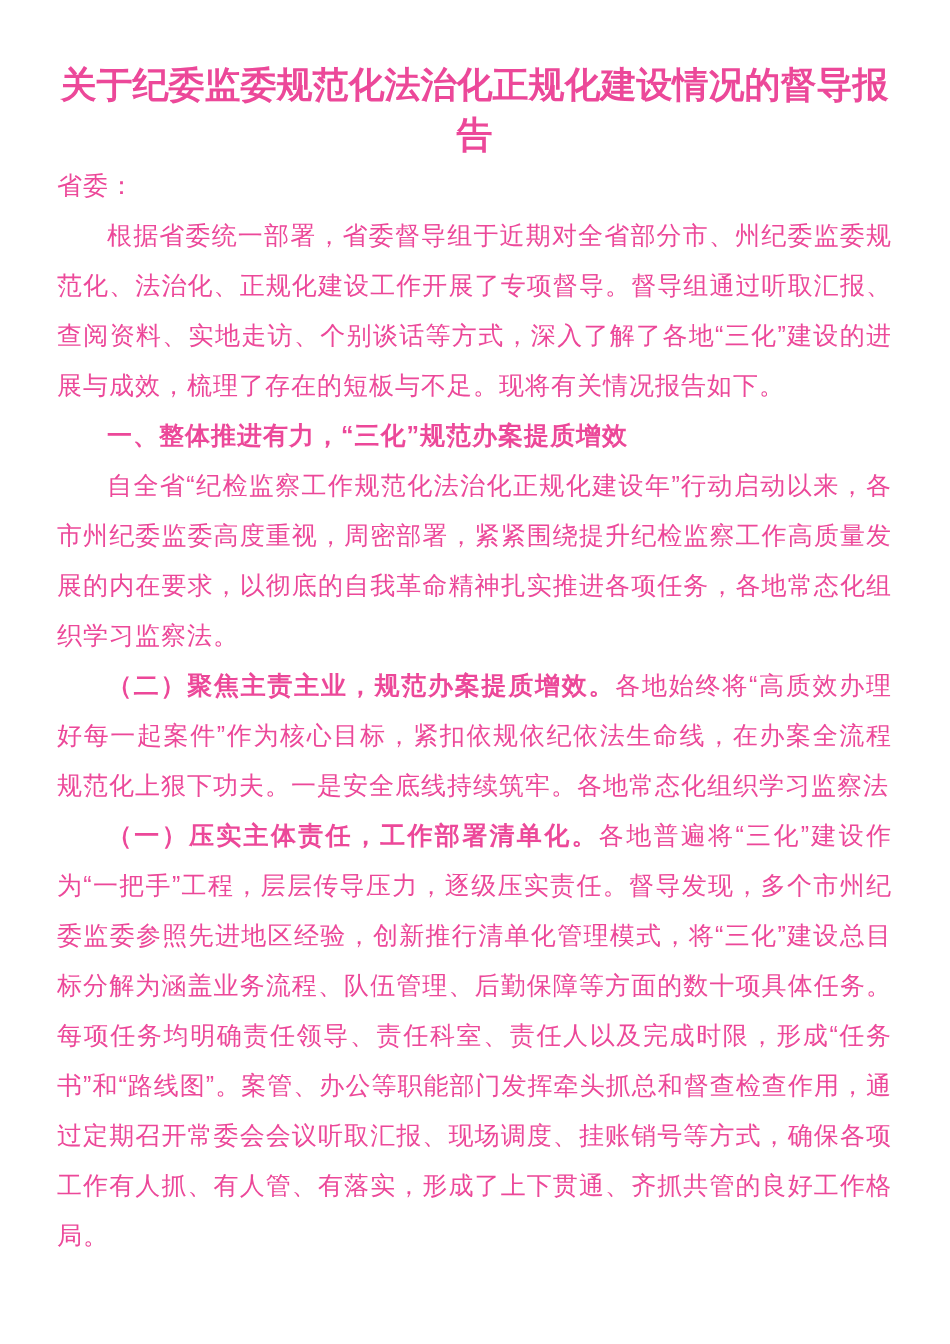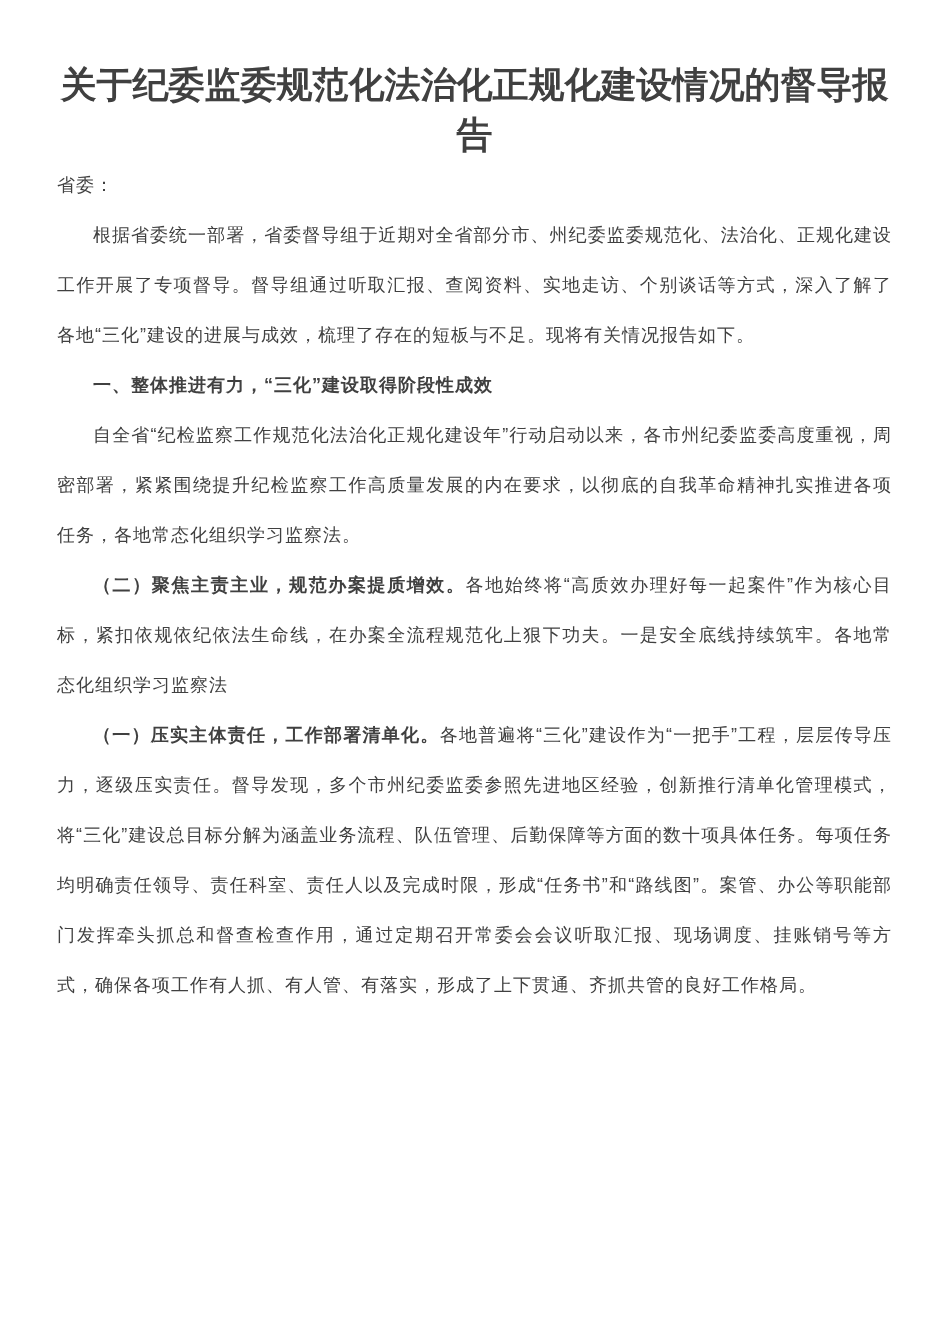--- a/index.html
+++ b/index.html
@@ -8,55 +8,55 @@
     height: 1344px;
     background: #ffffff;
     overflow: hidden;
     font-family: "Liberation Sans", sans-serif;
   }
   .doc {
     box-sizing: border-box;
     width: 950px;
     height: 1344px;
     padding: 60px 58px 0 57px;
-    color: #404040;
+    color: #ec4899;
     background: #ffffff;
   }
   .title {
     margin: 0;
     font-size: 36px;
     font-weight: 700;
     line-height: 50px;
     text-align: center;
     letter-spacing: 0;
   }
   .para {
     margin: 0;
-    font-size: 18px;
+    font-size: 25px;
     line-height: 50px;
     letter-spacing: 1px;
     text-align: justify;
     text-align-last: left;
     word-break: break-all;
   }
   .indent { text-indent: 2em; }
   .bold, .para strong { font-weight: 700; }
 </style>
 </head>
 <body>
 
 <div class="doc">
 
   <h1 class="title">关于纪委监委规范化法治化正规化建设情况的督导报告</h1>
 
   <p class="para">省委：</p>
 
   <p class="para indent">根据省委统一部署，省委督导组于近期对全省部分市、州纪委监委规范化、法治化、正规化建设工作开展了专项督导。督导组通过听取汇报、查阅资料、实地走访、个别谈话等方式，深入了解了各地“三化”建设的进展与成效，梳理了存在的短板与不足。现将有关情况报告如下。</p>
 
-  <p class="para indent bold">一、整体推进有力，“三化”建设取得阶段性成效</p>
+  <p class="para indent bold">一、整体推进有力，“三化”规范办案提质增效</p>
 
   <p class="para indent">自全省“纪检监察工作规范化法治化正规化建设年”行动启动以来，各市州纪委监委高度重视，周密部署，紧紧围绕提升纪检监察工作高质量发展的内在要求，以彻底的自我革命精神扎实推进各项任务，各地常态化组织学习监察法。</p>
 
   <p class="para indent"><strong>（二）聚焦主责主业，规范办案提质增效。</strong><span>各地始终将“高质效办理好每一起案件”作为核心目标，紧扣依规依纪依法生命线，在办案全流程规范化上狠下功夫。一是安全底线持续筑牢。各地常态化组织学习监察法</span></p>
 
   <p class="para indent"><strong>（一）压实主体责任，工作部署清单化。</strong><span>各地普遍将“三化”建设作为“一把手”工程，层层传导压力，逐级压实责任。督导发现，多个市州纪委监委参照先进地区经验，创新推行清单化管理模式，将“三化”建设总目标分解为涵盖业务流程、队伍管理、后勤保障等方面的数十项具体任务。每项任务均明确责任领导、责任科室、责任人以及完成时限，形成“任务书”和“路线图”。案管、办公等职能部门发挥牵头抓总和督查检查作用，通过定期召开常委会会议听取汇报、现场调度、挂账销号等方式，确保各项工作有人抓、有人管、有落实，形成了上下贯通、齐抓共管的良好工作格局。</span></p>
 
 </div>
 
 </body></html>

